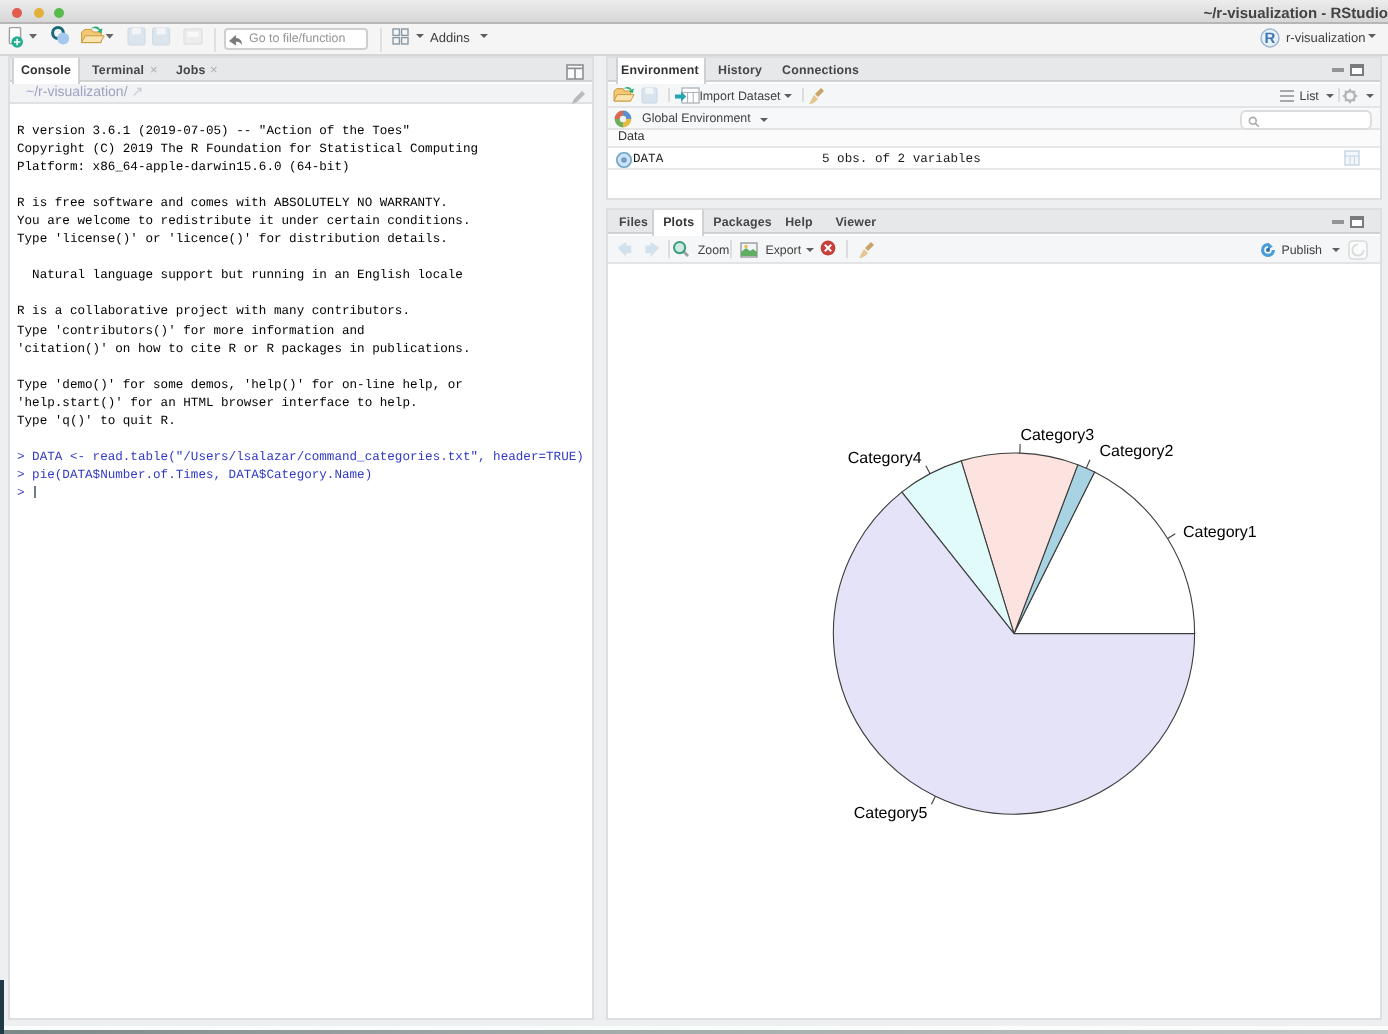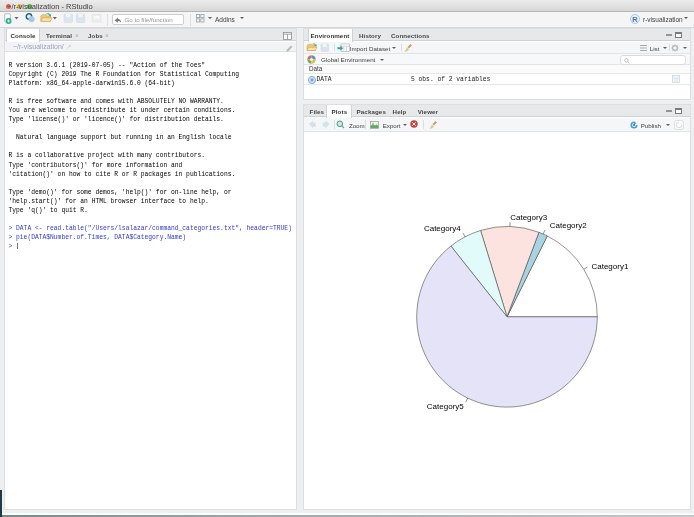--- a/index.html
+++ b/index.html
@@ -5,22 +5,22 @@
 * { margin:0; padding:0; box-sizing:border-box; }
 html,body { width:694px; height:517px; overflow:hidden; }
 body { background:#eeeff0; font-family:"Liberation Sans",sans-serif; position:relative; transform:translateZ(0); }
 
 .titlebar { position:absolute; left:0; top:0; width:694px; height:12px;
   background:linear-gradient(#ececec,#d7d7d7); border-bottom:1px solid #b6b6b6; }
 .tl { position:absolute; top:3.5px; width:5px; height:5px; border-radius:50%; }
 .tl.r { left:6px; background:#e15b4e; }
 .tl.y { left:17px; background:#e3b03c; }
 .tl.g { left:27px; background:#55bb4c; }
-.title { position:absolute; top:1.5px; left:0; width:100%; text-align:left; text-indent:7px;
-  font-size:7.5px; color:#434343; }
+.title { position:absolute; top:1.5px; left:0; width:100%; text-align:right; text-indent:7px;
+  font-size:7.5px; color:#434343;font-weight:bold; }
 
 .maintb { position:absolute; left:0; top:12px; width:694px; height:16px;
   background:#f5f5f5; border-bottom:1px solid #d6d6d6; }
 .mi { position:absolute; top:0; }
 .caret { position:absolute; width:0; height:0; border-left:2.2px solid transparent;
   border-right:2.2px solid transparent; border-top:2.8px solid #5e5e5e; }
 .gofile { position:absolute; left:111.5px; top:2px; width:72.5px; height:11px; background:#fff;
   border:1px solid #cfcfcf; border-radius:2px; font-size:6.2px; color:#949494; line-height:10px; padding-left:12px;}
 .tbtext { position:absolute; font-size:6.5px; color:#404040; top:4px; }
 

